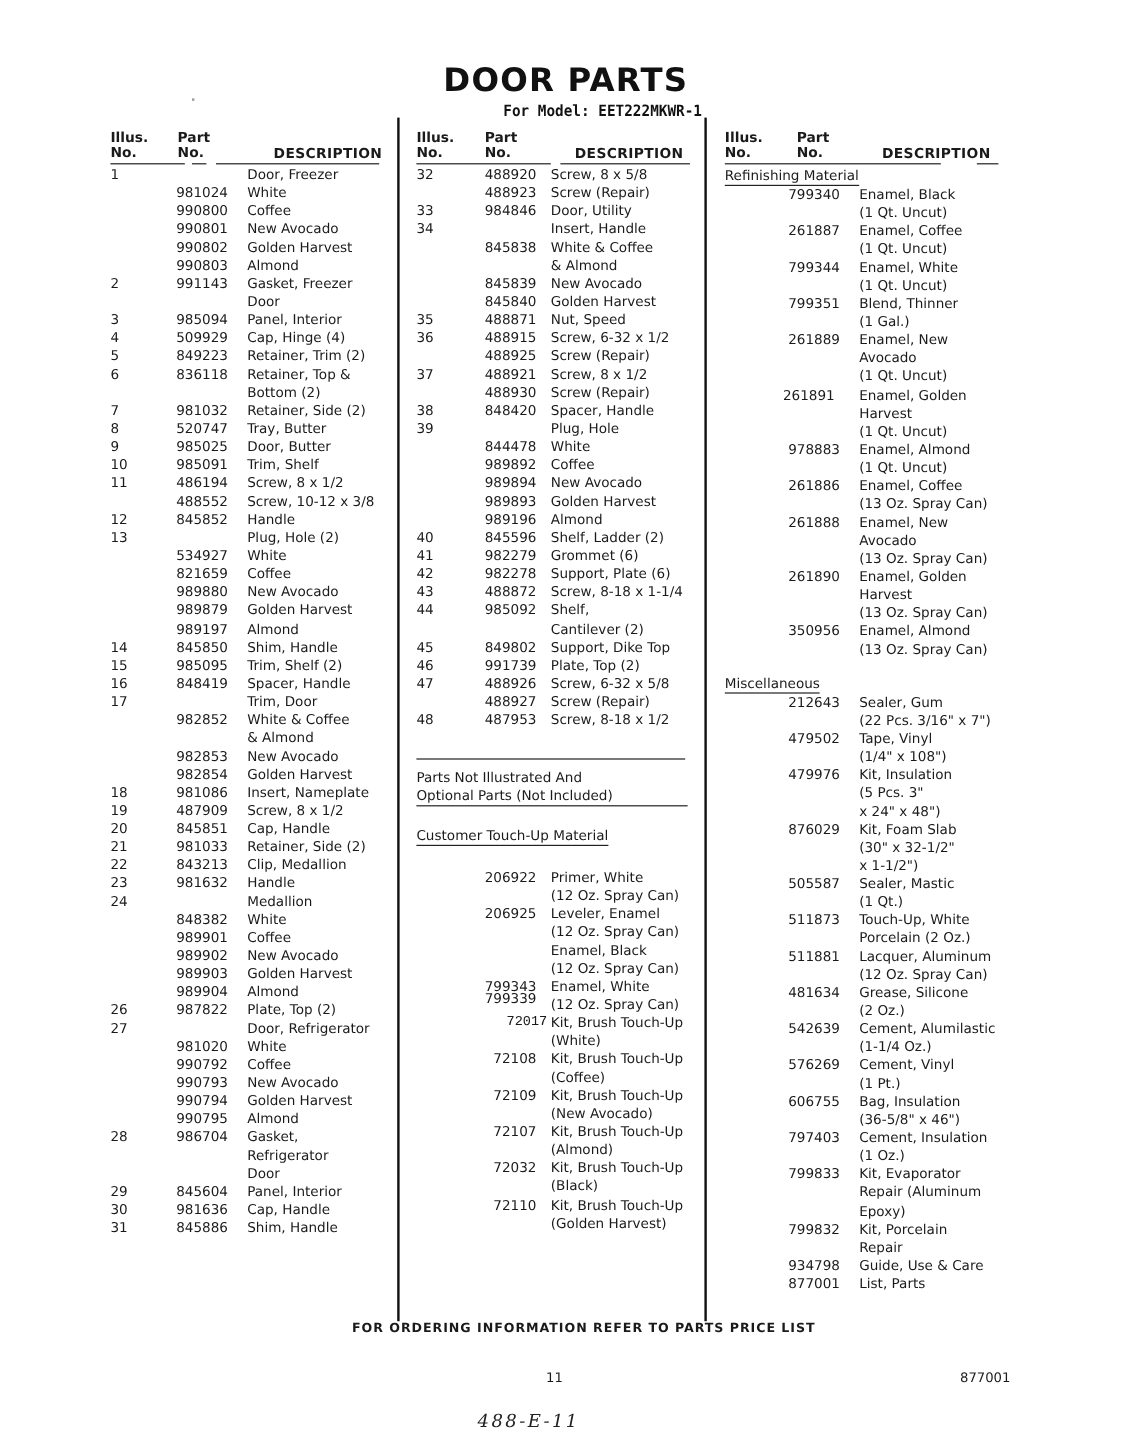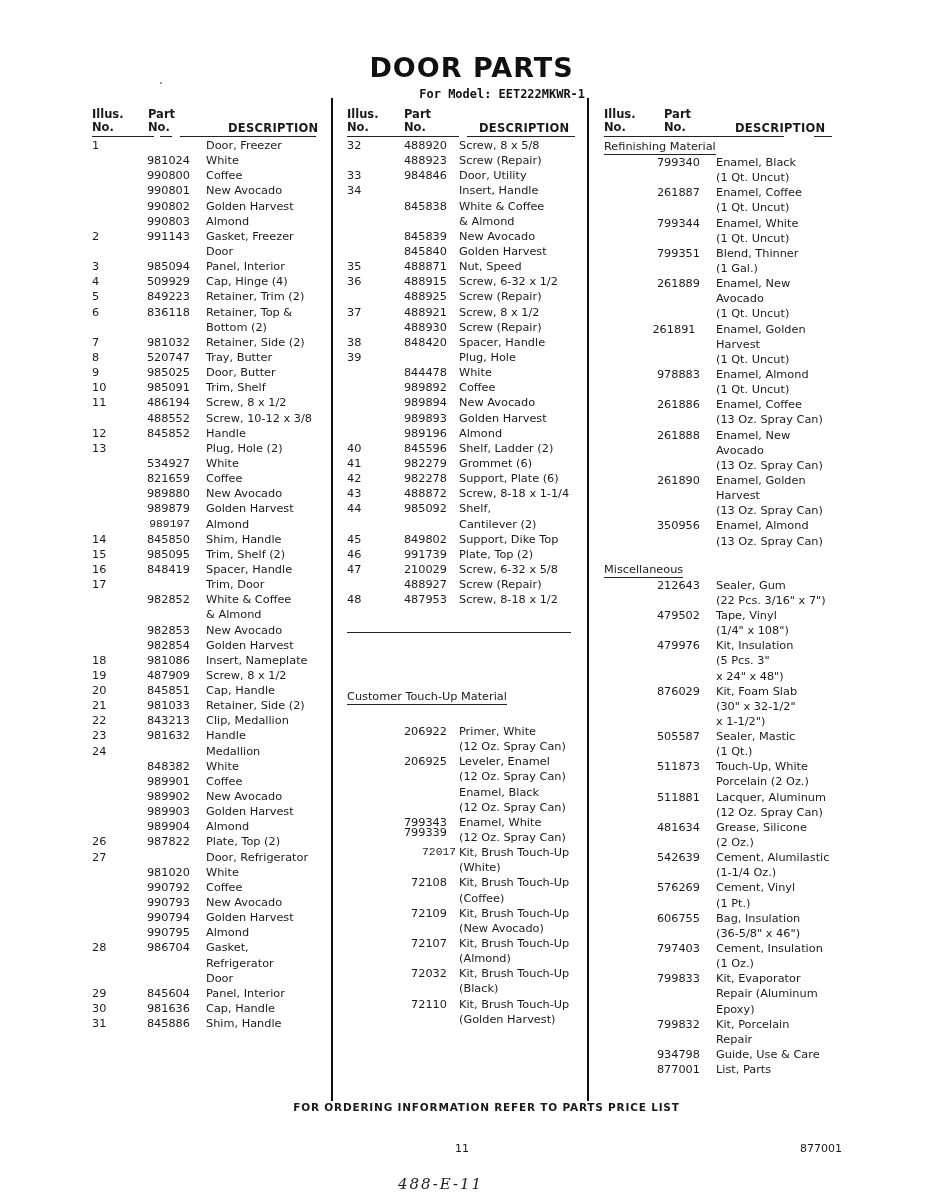--- a/index.html
+++ b/index.html
@@ -192,21 +192,21 @@
         <span class="pn" style="left: 46px;">989880</span>
         <span class="ds" style="left: 114px;">New Avocado</span>
       </div>
       <div class="row">
         <span class="il"></span>
         <span class="pn" style="left: 46px;">989879</span>
         <span class="ds" style="left: 114px;">Golden Harvest</span>
       </div>
       <div class="row">
         <span class="il"></span>
-        <span class="pn" style="left: 46px; font-family: Liberation Mono, monospace;">989197</span>
+        <span class="pn" style="left: 46px;">989197</span>
         <span class="ds" style="left: 114px;">Almond</span>
       </div>
       <div class="row">
         <span class="il">14</span>
         <span class="pn" style="left: 46px;">845850</span>
         <span class="ds" style="left: 114px;">Shim, Handle</span>
       </div>
       <div class="row">
         <span class="il">15</span>
         <span class="pn" style="left: 46px;">985095</span>
@@ -520,36 +520,40 @@
         <span class="pn" style="left: 48px;">849802</span>
         <span class="ds" style="left: 112px;">Support, Dike Top</span>
       </div>
       <div class="row">
         <span class="il">46</span>
         <span class="pn" style="left: 48px;">991739</span>
         <span class="ds" style="left: 112px;">Plate, Top (2)</span>
       </div>
       <div class="row">
         <span class="il">47</span>
-        <span class="pn" style="left: 48px;">210029</span>
+        <span class="pn" style="left: 48px;">488926</span>
         <span class="ds" style="left: 112px;">Screw, 6-32 x 5/8</span>
       </div>
       <div class="row">
         <span class="il"></span>
         <span class="pn" style="left: 48px;">488927</span>
         <span class="ds" style="left: 112px;">Screw (Repair)</span>
       </div>
       <div class="row">
         <span class="il">48</span>
         <span class="pn" style="left: 48px;">487953</span>
         <span class="ds" style="left: 112px;">Screw, 8-18 x 1/2</span>
       </div>
     </div>
 
   <div style="position:absolute; left:0; top:528px; width:224px; height:1px; background:#222;"></div>
+  <div style="position:absolute; left:0; top:537px; font-size:11.3px; line-height:15px;">
+    <div>Parts Not Illustrated And</div>
+    <div style="border-bottom:1px solid #222; width:226px;">Optional Parts (Not Included)</div>
+  </div>
   <div style="position:absolute; left:0; top:585px; font-size:11.3px; line-height:15px;">
     <span style="border-bottom:1px solid #222; padding-bottom:1px;">Customer Touch-Up Material</span>
   </div>
   <div class="rows" id="touch-rows" style="position:absolute; left:0; top:620px; width:236px;">
       <div class="row">
         <span class="pn" style="left: 48px;">206922</span>
         <span class="ds" style="left: 112px;">Primer, White</span>
       </div>
       <div class="row">
         <span class="pn" style="left: 48px;"></span>

